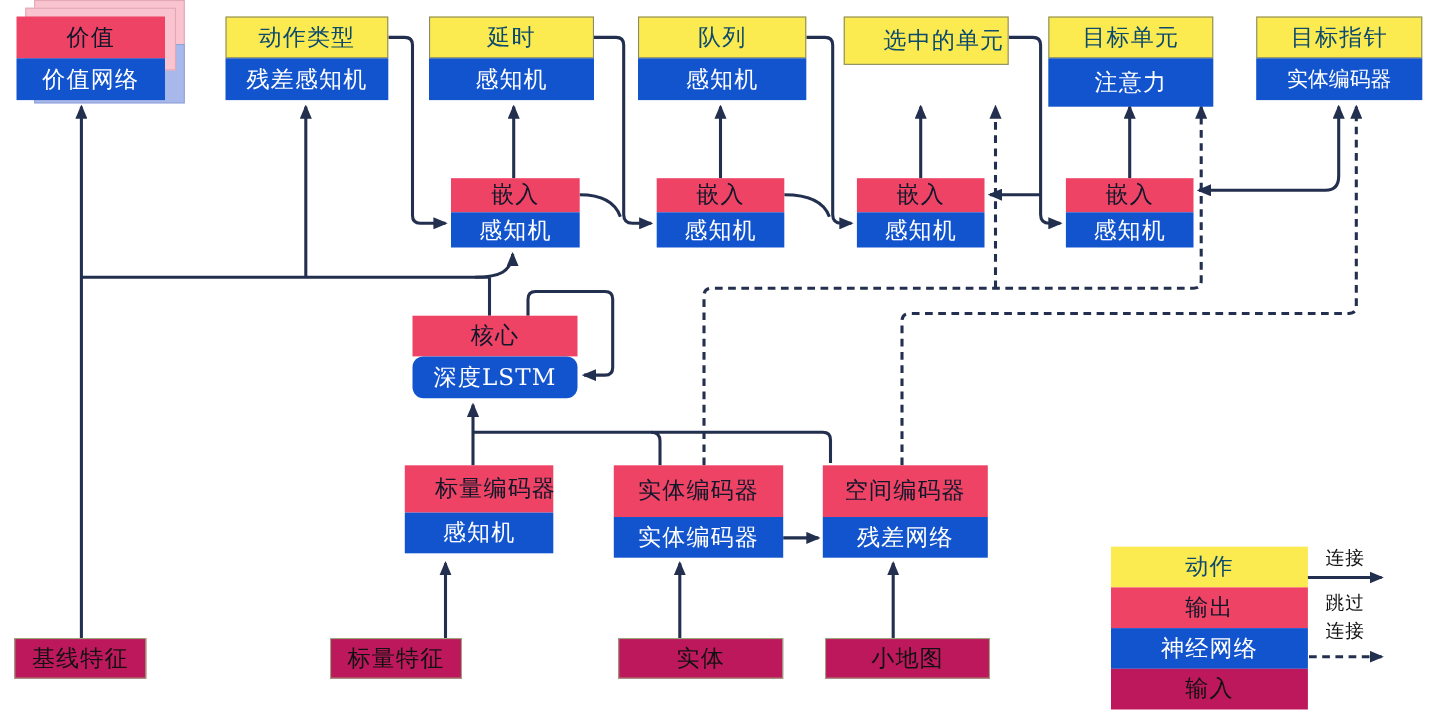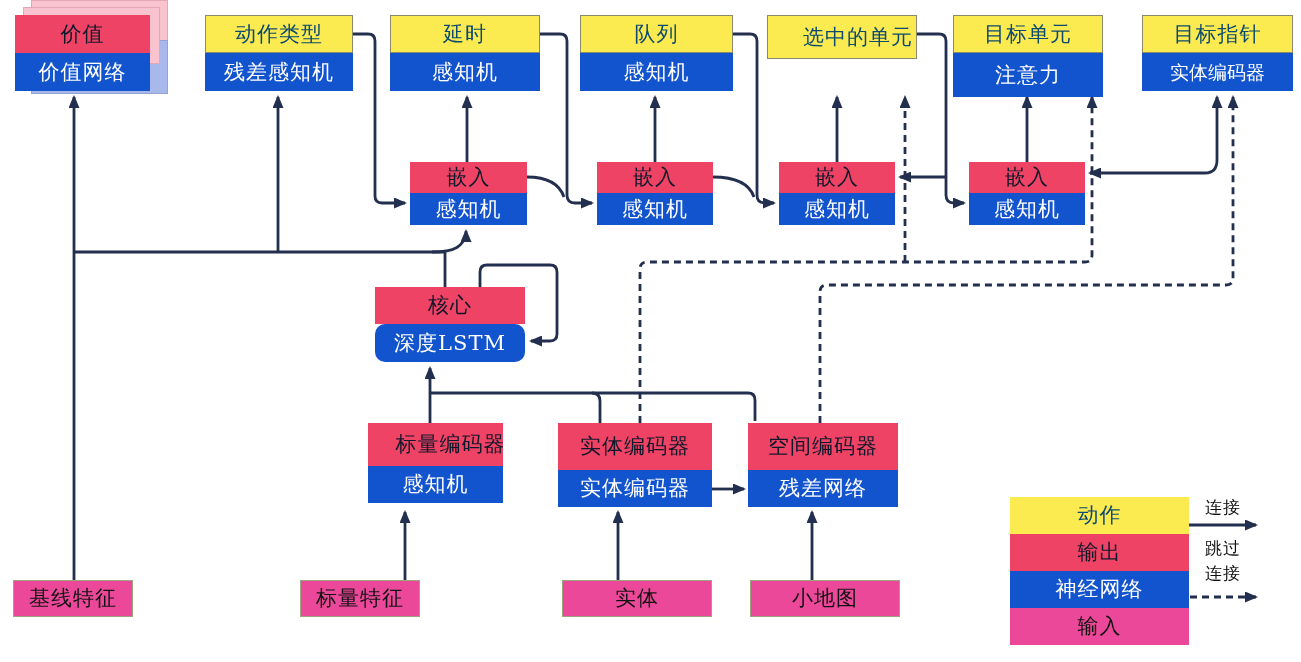--- a/index.html
+++ b/index.html
@@ -9,21 +9,21 @@
   }
   #wires{position:absolute;left:0;top:0;width:1301px;height:662px;z-index:1;}
   .node{position:absolute;z-index:2;}
   .part{
     box-sizing:border-box;display:flex;align-items:center;justify-content:center;
     font-size:21px;line-height:1;letter-spacing:1px;white-space:nowrap;
   }
   .yellow{background:#FBEA50;color:#0c4a6e;border:1px solid #8a8a6a;}
   .pink{background:#EE4365;color:#0f172a;}
   .blue{background:#1253CE;color:#ffffff;}
-  .green{background:#ec4899;color:#111111;border:1px solid #9aa57e;}
+  .green{background:#be185d;color:#111111;border:1px solid #9aa57e;}
   .shadow-pink{position:absolute;background:#F9C3CF;border:1px solid #e3a8b6;z-index:0;}
   .shadow-blue{position:absolute;background:#A9B8EA;border:1px solid #93a3d8;z-index:0;}
   .small{font-size:19px;letter-spacing:0;}
   .legend-text{
     position:absolute;z-index:2;color:#111;font-size:17px;letter-spacing:1px;
     display:flex;align-items:center;justify-content:center;white-space:nowrap;
   }
 </style>
 </head>
 <body>

